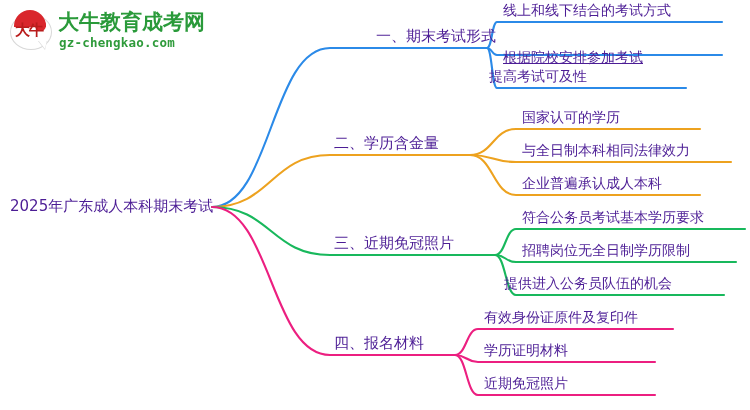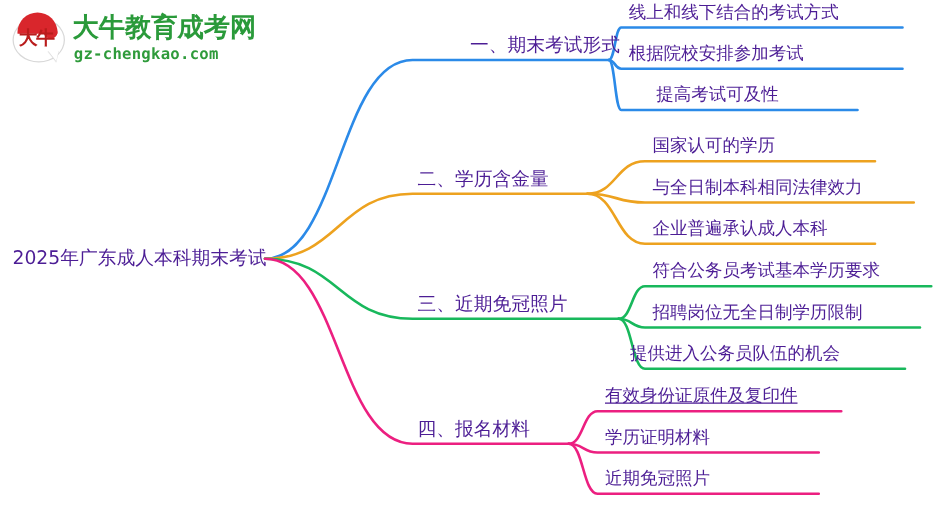--- a/index.html
+++ b/index.html
@@ -171,28 +171,28 @@
       <path d="M 495 255 C 505.5 255, 505.5 295, 516 295 L 724 295" fill="none" stroke="#18b85c" stroke-width="2.1" stroke-linecap="round"></path>
       <path d="M 212 207 C 271 207, 271 355, 330 355 L 455 355" fill="none" stroke="#ec1f80" stroke-width="2.1" stroke-linecap="round"></path>
       <path d="M 455 355 C 466.5 355, 466.5 329, 478 329 L 673 329" fill="none" stroke="#ec1f80" stroke-width="2.1" stroke-linecap="round"></path>
       <path d="M 455 355 C 466.5 355, 466.5 362, 478 362 L 655 362" fill="none" stroke="#ec1f80" stroke-width="2.1" stroke-linecap="round"></path>
       <path d="M 455 355 C 466.5 355, 466.5 395, 478 395 L 655 395" fill="none" stroke="#ec1f80" stroke-width="2.1" stroke-linecap="round"></path>
     </svg>
   <div id="labels">
       <div class="node-label root-label" style="left: 10px; top: 197px; width: 196px; text-align: right;">2025年广东成人本科期末考试</div>
       <div class="node-label l1-label" style="left: 344px; top: 27px; margin-left: 32px;">一、期末考试形式</div>
       <div class="node-label leaf-label" style="left: 503px; top: 2px;">线上和线下结合的考试方式</div>
-      <div class="node-label leaf-label" style="left: 503px; top: 35px;">根据院校安排参加考试</div>
-      <div class="node-label leaf-label" style="left: 525px; top: 68px; font-family: Liberation Serif, serif;">提高考试可及性</div>
+      <div class="node-label leaf-label" style="left: 503px; top: 49px; text-decoration: underline;">根据院校安排参加考试</div>
+      <div class="node-label leaf-label" style="left: 489px; top: 68px; font-family: Liberation Serif, serif;">提高考试可及性</div>
       <div class="node-label l1-label" style="left: 334px; top: 134px;">二、学历含金量</div>
       <div class="node-label leaf-label" style="left: 522px; top: 109px;">国家认可的学历</div>
       <div class="node-label leaf-label" style="left: 522px; top: 142px;">与全日制本科相同法律效力</div>
       <div class="node-label leaf-label" style="left: 522px; top: 175px;">企业普遍承认成人本科</div>
       <div class="node-label l1-label" style="left: 334px; top: 234px;">三、近期免冠照片</div>
       <div class="node-label leaf-label" style="left: 522px; top: 209px;">符合公务员考试基本学历要求</div>
       <div class="node-label leaf-label" style="left: 522px; top: 242px;">招聘岗位无全日制学历限制</div>
       <div class="node-label leaf-label" style="left: 504px; top: 275px;">提供进入公务员队伍的机会</div>
       <div class="node-label l1-label" style="left: 334px; top: 334px;">四、报名材料</div>
-      <div class="node-label leaf-label" style="left: 484px; top: 309px; text-decoration: underline;">有效身份证原件及复印件</div>
+      <div class="node-label leaf-label" style="left: 484px; top: 309px;">有效身份证原件及复印件</div>
       <div class="node-label leaf-label" style="left: 484px; top: 342px; text-align: right;">学历证明材料</div>
       <div class="node-label leaf-label" style="left: 484px; top: 375px;">近期免冠照片</div>
     </div>
 </div>
 
 </body></html>

